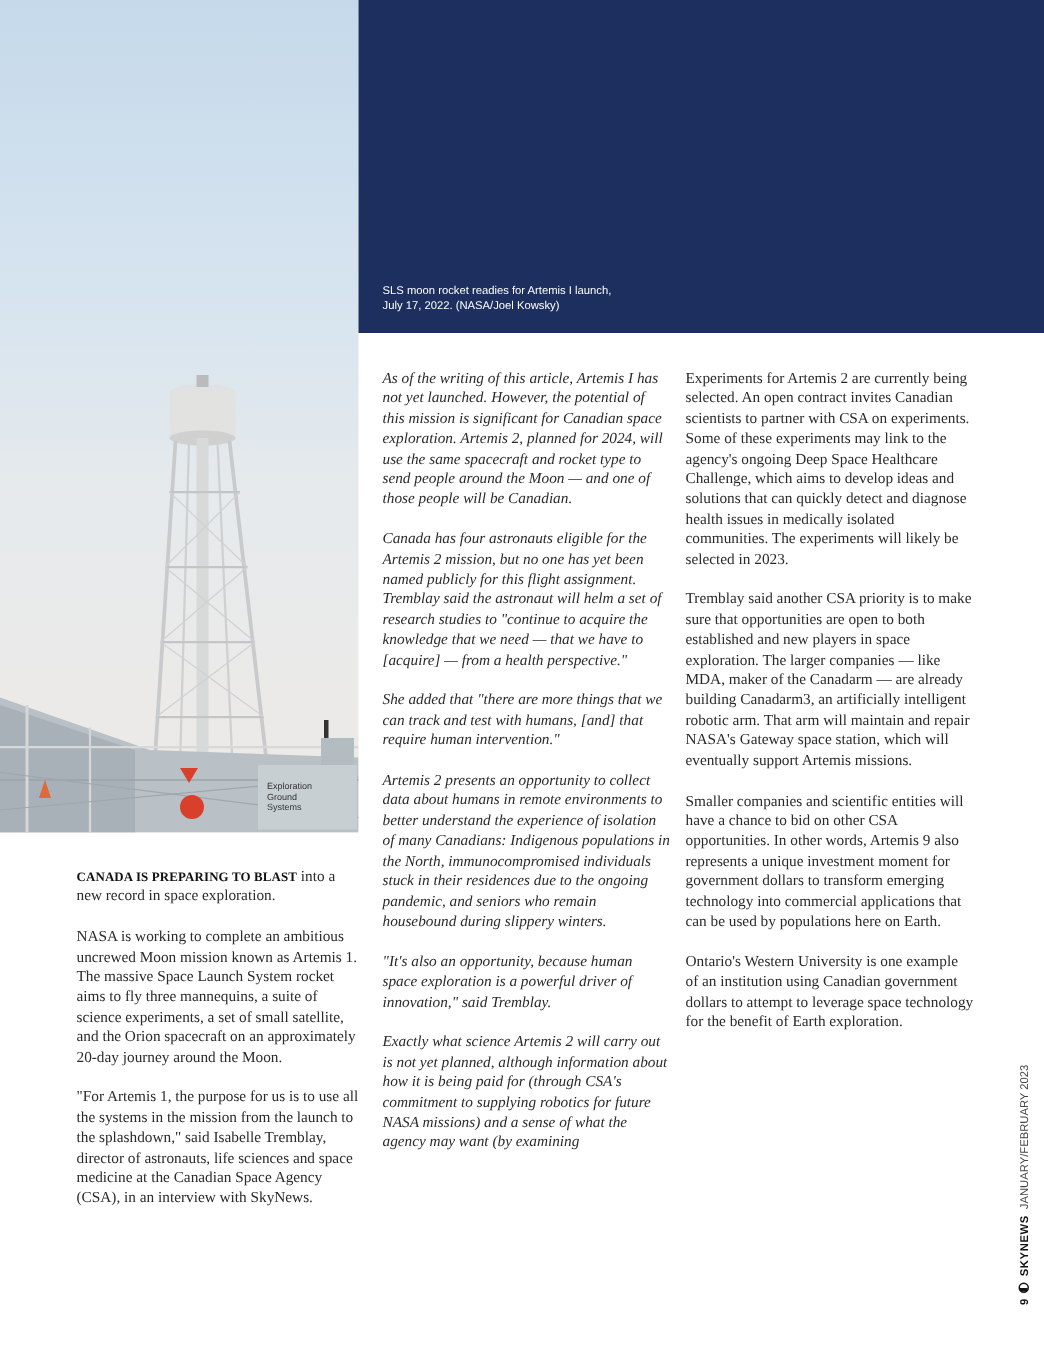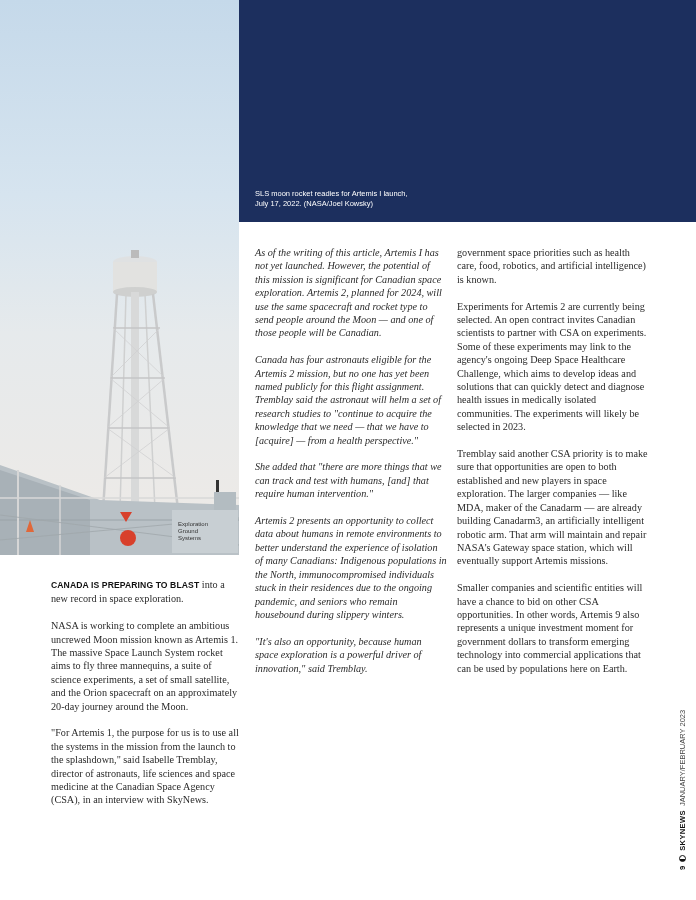--- a/index.html
+++ b/index.html
@@ -9,21 +9,21 @@
            background:linear-gradient(180deg,#c5d9ea 0%,#d6e4ef 35%,#e6eaec 60%,#eeeae6 100%); }
   .photo svg { position:absolute; left:0; top:0; }
   .caption-box { position:absolute; left:239px; top:0; width:457px; height:222px; background:#1c2f5e; }
   .caption { position:absolute; left:16px; bottom:13px; font-family:"Liberation Sans",sans-serif;
              font-size:7.5px; line-height:10px; color:#ffffff; }
   .col { position:absolute; font-size:10.2px; line-height:13.4px; color:#2a2a2a; }
   .col p { margin:0 0 13.4px 0; }
   .col1 { left:51px; top:578px; width:190px; }
   .col2 { left:255px; top:246px; width:192px;font-style:italic; }
   .col3 { left:457px; top:246px; width:192px; }
-  .lead { font-family:Liberation Sans, sans-serif; font-weight:bold; font-size:8.6px; letter-spacing:0.1px; color:#111; }
+  .lead { font-family:Liberation Serif, serif; font-weight:bold; font-size:8.6px; letter-spacing:0.1px; color:#111; }
   .folio { position:absolute; right:8px; top:720px; width:20px; height:150px; }
   .folio-inner { position:absolute; left:10px; top:150px; transform-origin:0 0; transform:rotate(-90deg);
                  white-space:nowrap; font-family:"Liberation Sans",sans-serif; font-size:7.5px; color:#444;
                  display:flex; align-items:center; gap:4px; }
   .folio-inner .mag { font-weight:bold; color:#111; letter-spacing:0.4px; }
   .folio-inner .dot { display:inline-block; width:7px; height:7px; border-radius:50%;
                       background:linear-gradient(90deg,#111 50%,#fff 50%); border:1px solid #111; box-sizing:border-box; }
   .folio-inner .pg { font-weight:bold; color:#111; }
 </style>
 </head>
@@ -92,27 +92,28 @@
   <p>NASA is working to complete an ambitious uncrewed Moon mission known as Artemis 1. The massive Space Launch System rocket aims to fly three mannequins, a suite of science experiments, a set of small satellite, and the Orion spacecraft on an approximately 20-day journey around the Moon.</p>
   <p>"For Artemis 1, the purpose for us is to use all the systems in the mission from the launch to the splashdown," said Isabelle Tremblay, director of astronauts, life sciences and space medicine at the Canadian Space Agency (CSA), in an interview with SkyNews.</p>
 </div>
 
 <div class="col col2">
   <p>As of the writing of this article, Artemis I has not yet launched. However, the potential of this mission is significant for Canadian space exploration. Artemis 2, planned for 2024, will use the same spacecraft and rocket type to send people around the Moon — and one of those people will be Canadian.</p>
   <p>Canada has four astronauts eligible for the Artemis 2 mission, but no one has yet been named publicly for this flight assignment. Tremblay said the astronaut will helm a set of research studies to "continue to acquire the knowledge that we need — that we have to [acquire] — from a health perspective."</p>
   <p>She added that "there are more things that we can track and test with humans, [and] that require human intervention."</p>
   <p>Artemis 2 presents an opportunity to collect data about humans in remote environments to better understand the experience of isolation of many Canadians: Indigenous populations in the North, immunocompromised individuals stuck in their residences due to the ongoing pandemic, and seniors who remain housebound during slippery winters.</p>
   <p>"It's also an opportunity, because human space exploration is a powerful driver of innovation," said Tremblay.</p>
+  <p>Exactly what science Artemis 2 will carry out is not yet planned, although information about how it is being paid for (through CSA's commitment to supplying robotics for future NASA missions) and a sense of what the agency may want (by examining</p>
 </div>
 
 <div class="col col3">
-  <p>government space priorities such as health care, food, robotics, and artificial intelligence) is known.</p>
   <p>Experiments for Artemis 2 are currently being selected. An open contract invites Canadian scientists to partner with CSA on experiments. Some of these experiments may link to the agency's ongoing Deep Space Healthcare Challenge, which aims to develop ideas and solutions that can quickly detect and diagnose health issues in medically isolated communities. The experiments will likely be selected in 2023.</p>
   <p>Tremblay said another CSA priority is to make sure that opportunities are open to both established and new players in space exploration. The larger companies — like MDA, maker of the Canadarm — are already building Canadarm3, an artificially intelligent robotic arm. That arm will maintain and repair NASA's Gateway space station, which will eventually support Artemis missions.</p>
   <p>Smaller companies and scientific entities will have a chance to bid on other CSA opportunities. In other words, Artemis 9 also represents a unique investment moment for government dollars to transform emerging technology into commercial applications that can be used by populations here on Earth.</p>
+  <p>Ontario's Western University is one example of an institution using Canadian government dollars to attempt to leverage space technology for the benefit of Earth exploration.</p>
 </div>
 
 <div class="folio">
   <div class="folio-inner">
     <span class="pg">9</span>
     <span class="dot"></span>
     <span class="mag">SKYNEWS</span>
     <span>JANUARY/FEBRUARY 2023</span>
   </div>
 </div>

